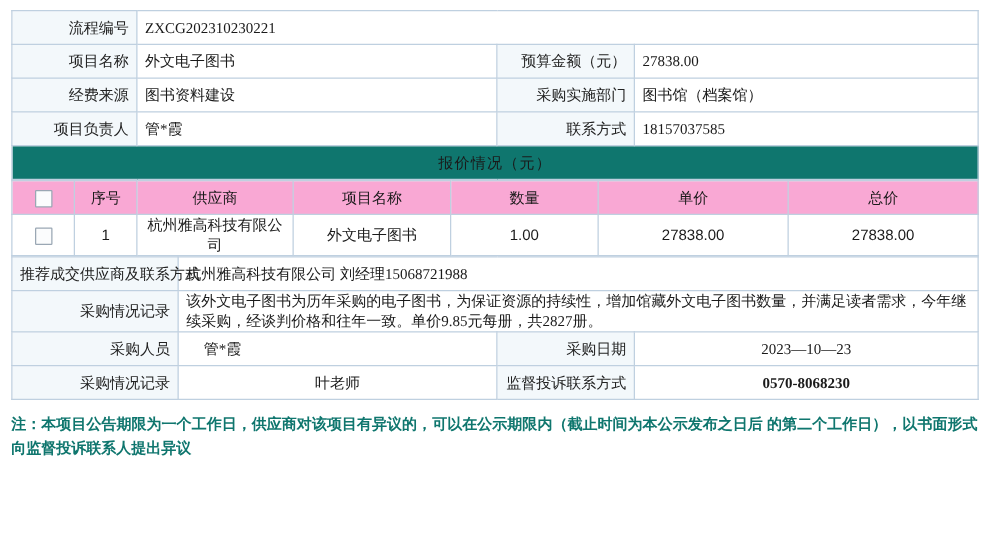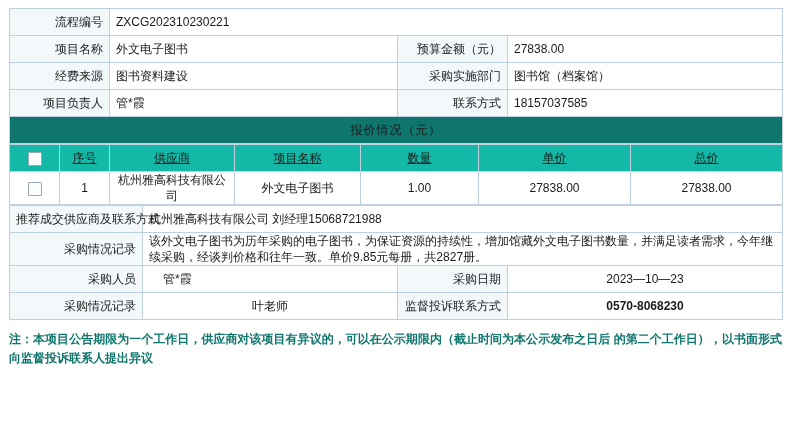--- a/index.html
+++ b/index.html
@@ -41,33 +41,33 @@
     text-align: right;
     color: #222;
     padding-left: 8px;
     white-space: nowrap;
   }
   .val {
     background: #ffffff;
     text-align: left;
     padding-left: 8px;
     word-break: break-all;
+    font-family: Liberation Serif, serif;
   }
   .sec-title {
     background: #0f766e;
     text-align: center;
     font-weight: normal;
     letter-spacing: 1px;
     height: 24px;
   }
   .thr {
-    background: #14b8a6;
+    background: #f9a8d4;
     text-align: center;
     height: 26px;
-    text-decoration: underline;
   }
   .cellc {
     text-align: center;
   }
   .chk {
     display: inline-block;
     width: 12px;
     height: 12px;
     border: 1px solid #9aa7b4;
     background: #fbfcfd;

